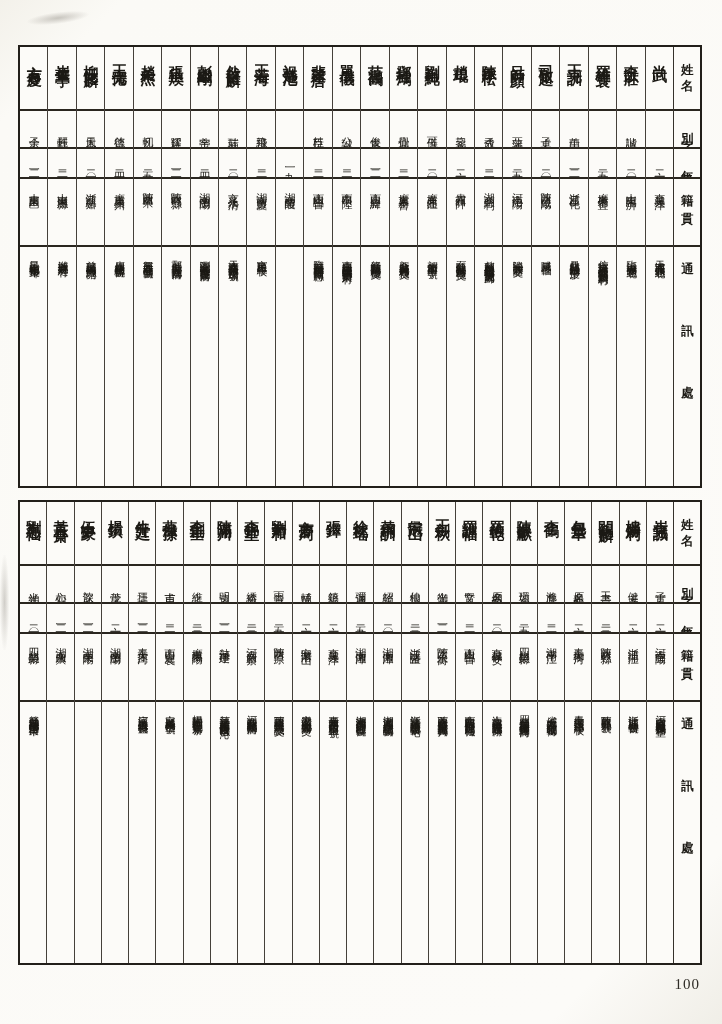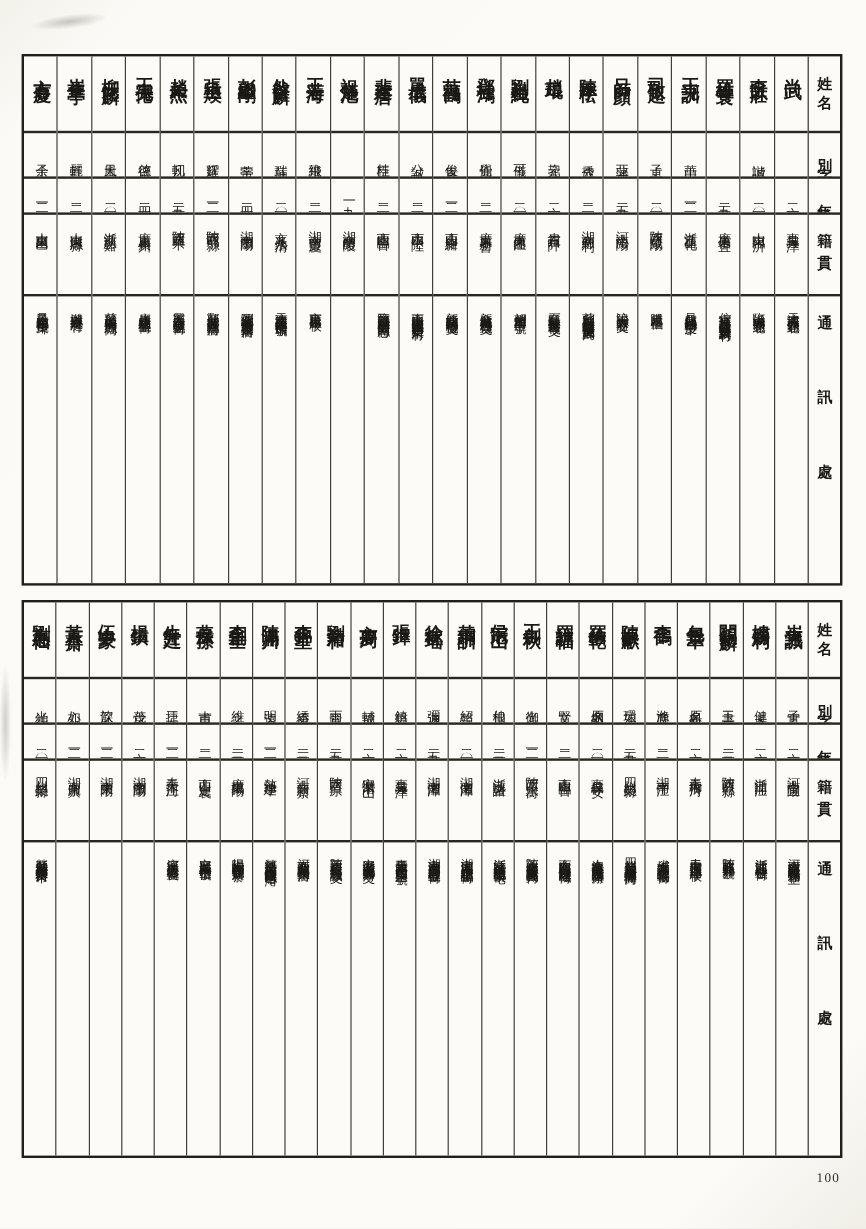--- a/index.html
+++ b/index.html
@@ -48,21 +48,21 @@
   .r-native .vtext{font-size:11px;letter-spacing:2px}
   .r-addr .vtext{font-size:10.5px;line-height:1.2;letter-spacing:1px;height:100%}
   .hcell .vtext{font-size:12.5px;font-weight:bold}
   .h-name .vtext{letter-spacing:16px}
   .h-courtesy .vtext{letter-spacing:7px}
   .h-age .vtext{letter-spacing:3px}
   .h-native .vtext{letter-spacing:18px}
   .h-addr .vtext{letter-spacing:62px}
   .page-number{
     position:absolute;right:22px;top:976px;
-    font-size:11px;letter-spacing:1px;color:#2e2b25;
+    font-size:15px;letter-spacing:1px;color:#2e2b25;
   }
   .smudge-a{
     position:absolute;left:26px;top:12px;width:64px;height:12px;
     background:radial-gradient(ellipse at center,rgba(110,104,95,.35),transparent 70%);
     transform:rotate(-7deg);
   }
   .smudge-b{
     position:absolute;left:0;top:555px;width:9px;height:95px;
     background:radial-gradient(ellipse at center,rgba(110,104,95,.3),transparent 75%);
   }

